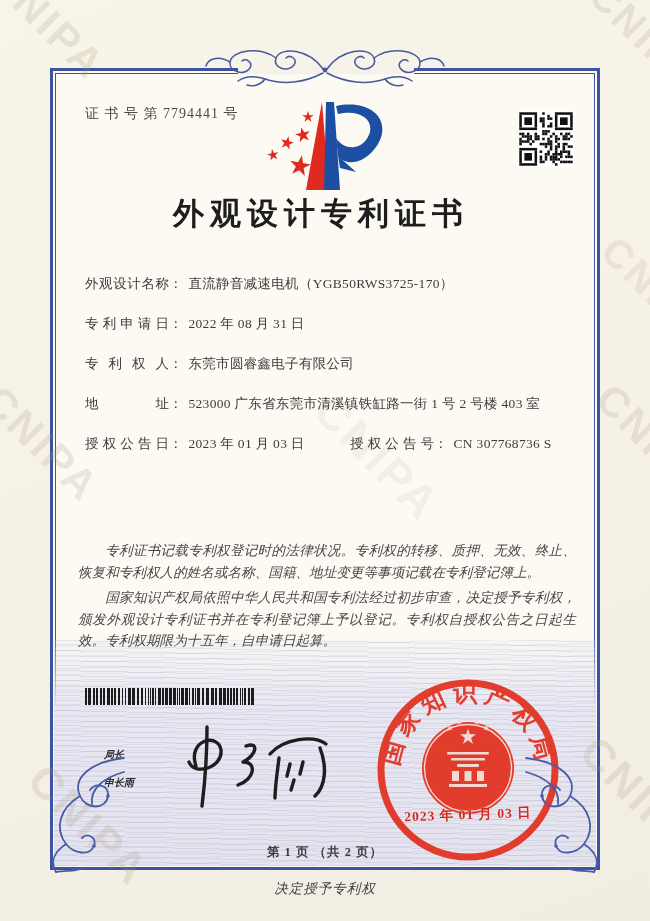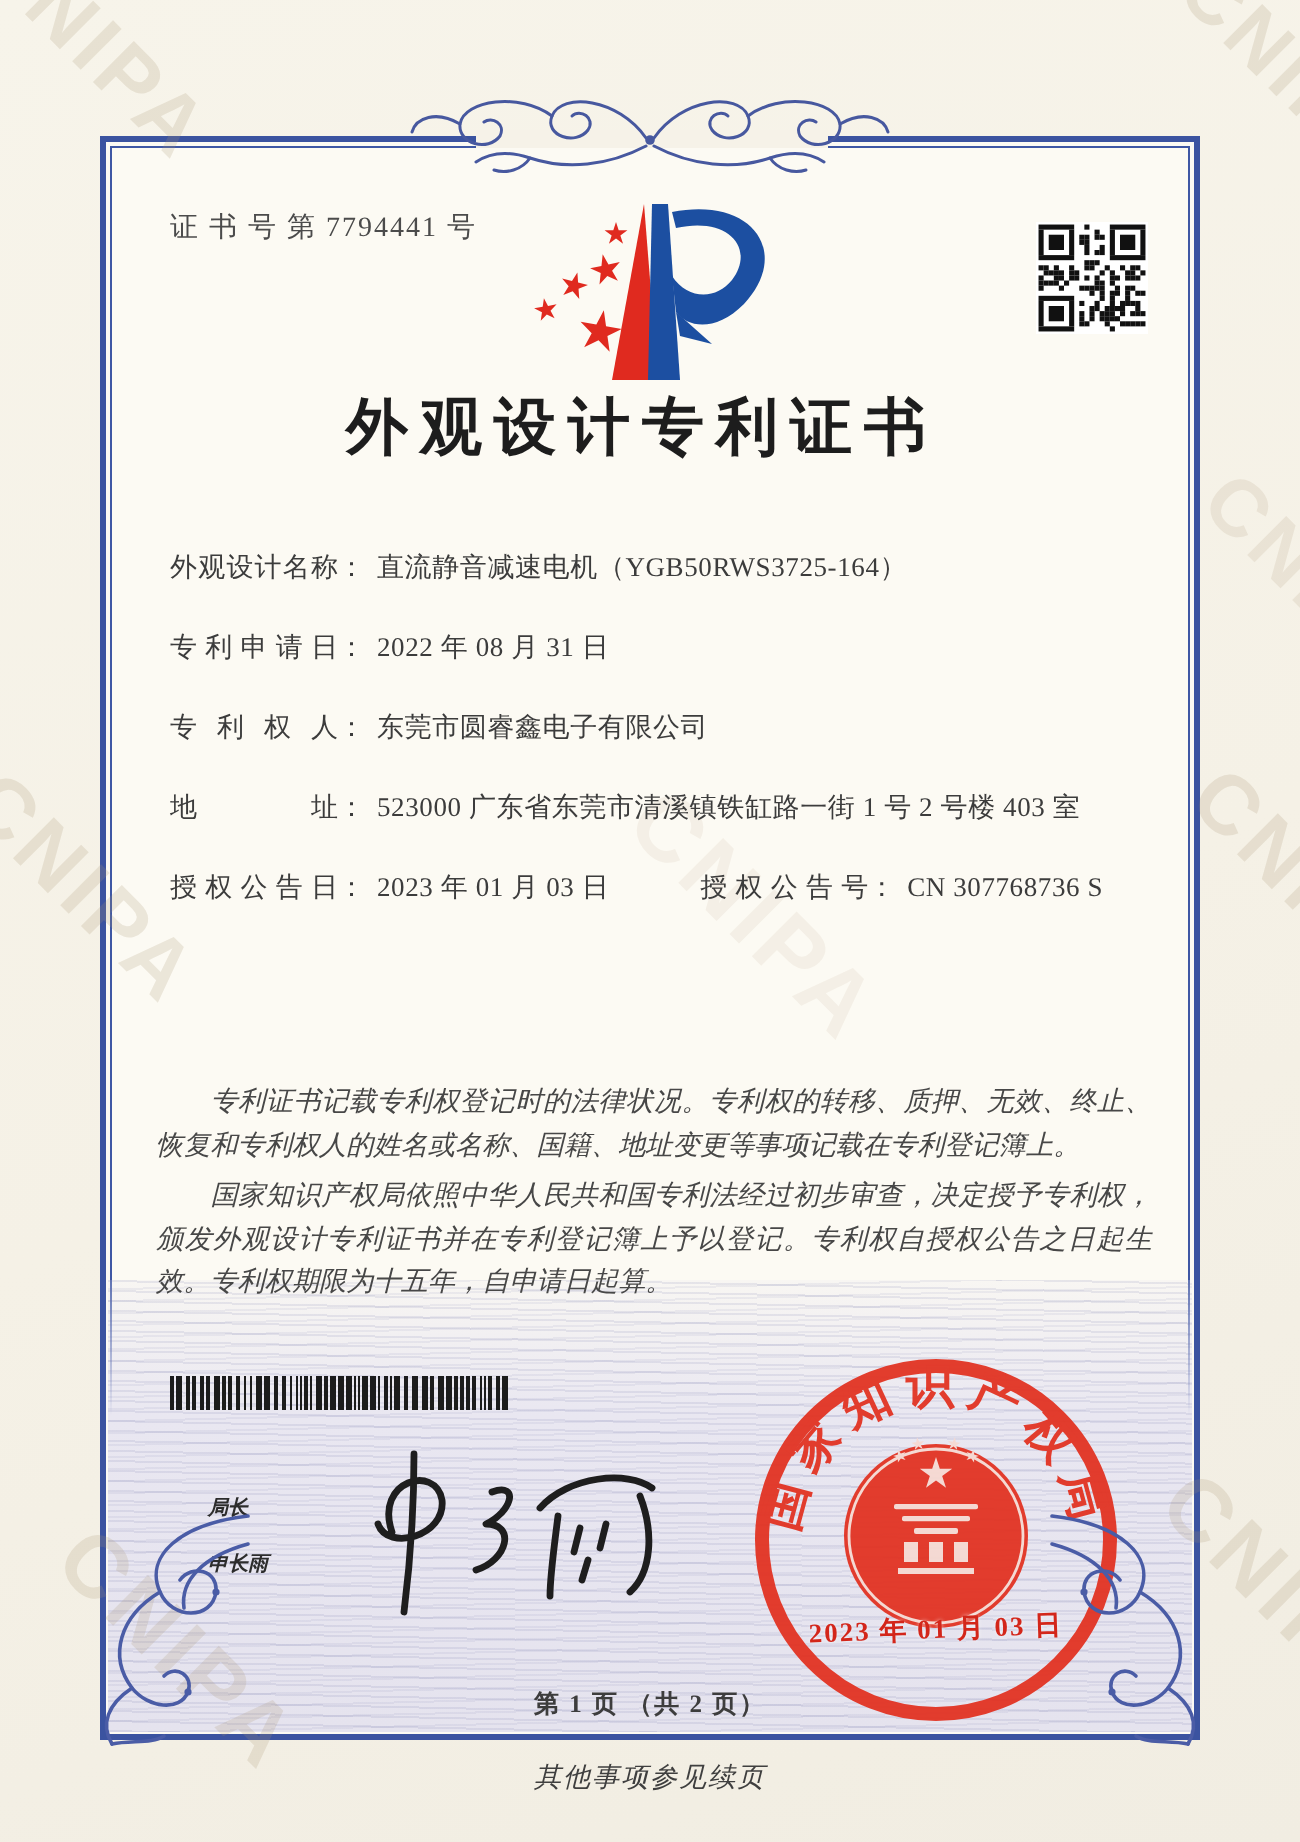--- a/index.html
+++ b/index.html
@@ -269,21 +269,21 @@
         <rect x="47.09" y="49.64" width="2.55" height="2.55"></rect>
         <rect x="49.64" y="49.64" width="2.55" height="2.55"></rect>
         <rect x="52.18" y="49.64" width="2.55" height="2.55"></rect>
         <rect x="36.91" y="52.18" width="2.55" height="2.55"></rect>
       </svg>
 
     <div class="title">外观设计专利证书</div>
 
     <div class="fields">
       <div class="frow">
-        <span class="flabel">外观设计名称</span><span class="fcolon">：</span><span class="fval">直流静音减速电机（YGB50RWS3725-164）</span>
+        <span class="flabel">外观设计名称</span><span class="fcolon">：</span><span class="fval">直流静音减速电机（YGB50RWS3725-170）</span>
       </div>
       <div class="frow">
         <span class="flabel">专利申请日</span><span class="fcolon">：</span><span class="fval">2022 年 08 月 31 日</span>
       </div>
       <div class="frow">
         <span class="flabel">专利权人</span><span class="fcolon">：</span><span class="fval">东莞市圆睿鑫电子有限公司</span>
       </div>
       <div class="frow">
         <span class="flabel">地址</span><span class="fcolon">：</span><span class="fval">523000 广东省东莞市清溪镇铁缸路一街 1 号 2 号楼 403 室</span>
       </div>
@@ -393,16 +393,16 @@
           <rect x="93.5" y="98" width="7" height="10"></rect>
           <rect x="106" y="98" width="7" height="10"></rect>
           <rect x="78" y="111" width="38" height="3"></rect>
           <circle cx="97" cy="95" r="43.5" fill="none" stroke="#f6d9d1" stroke-width="1.4"></circle>
         </g>
       </g>
     </svg>
     <div class="seal-date">2023 年 01 月 03 日</div>
 
     <div class="page-ind">第 1 页 （共 2 页）</div>
-    <div class="cont-note">其他事项参见续页</div>
+    <div class="cont-note">决定授予专利权</div>
 
   </div>
 </div>
 
 </body></html>

